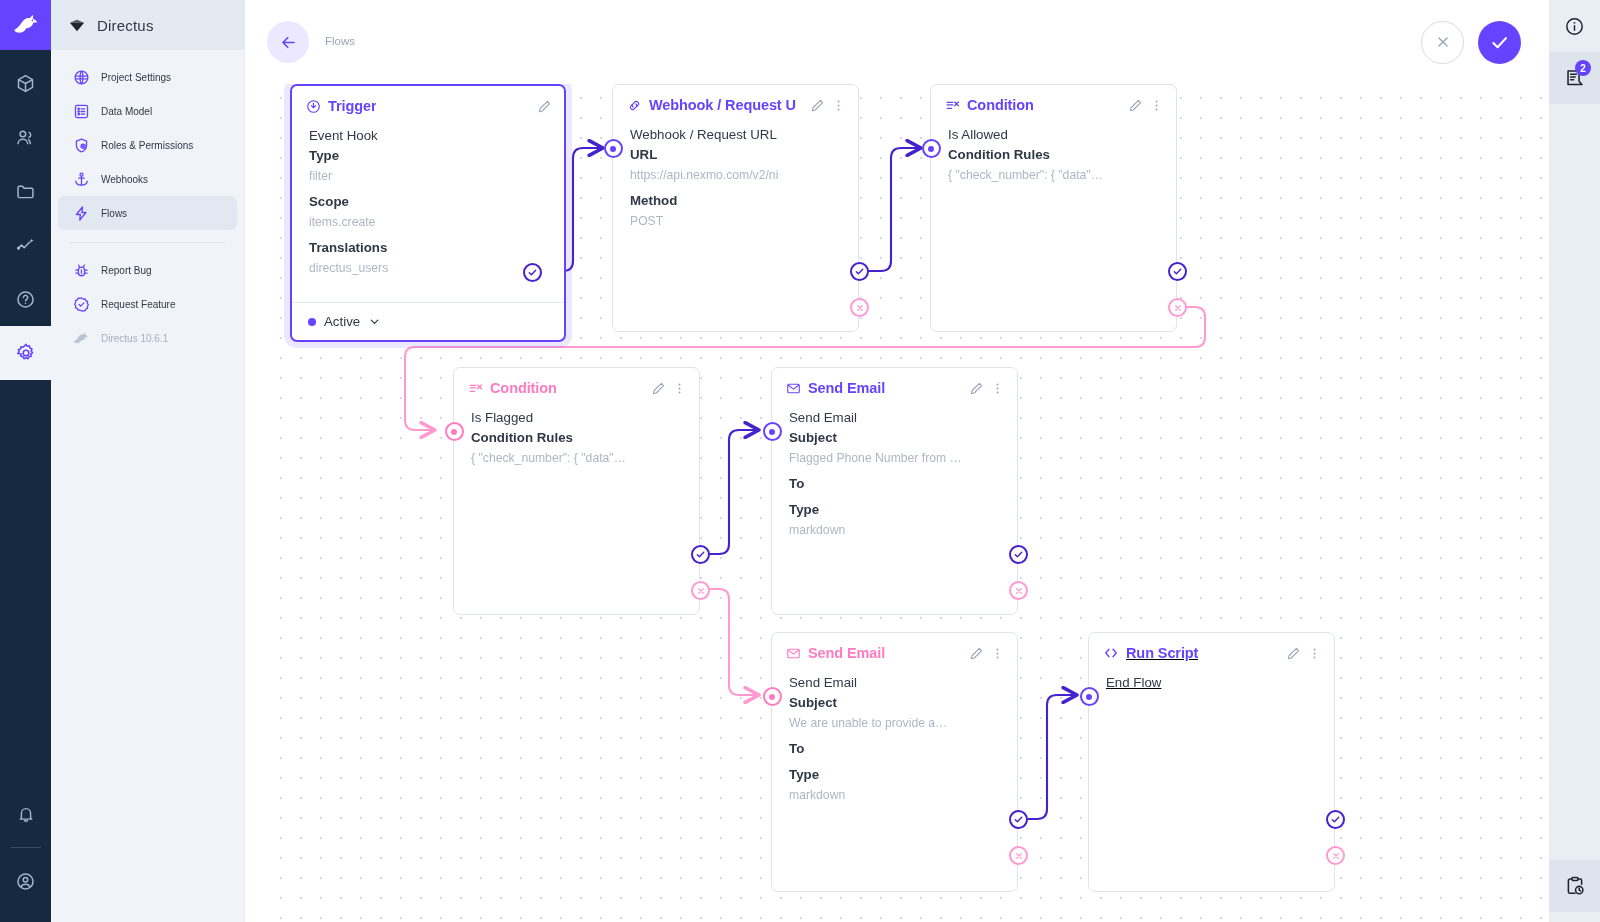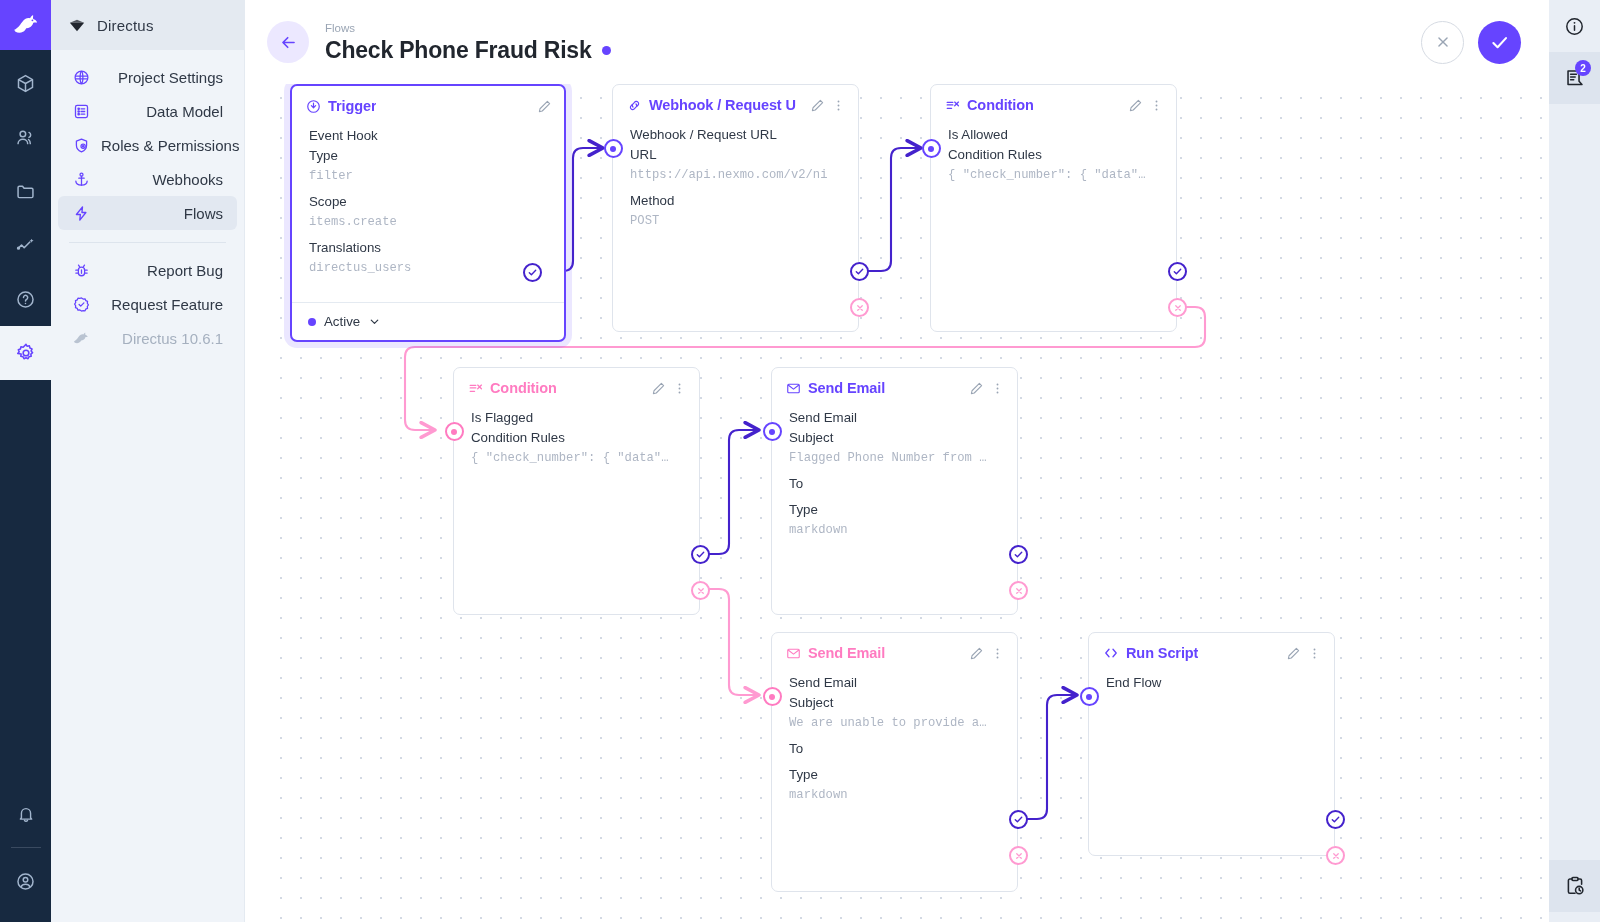--- a/index.html
+++ b/index.html
@@ -41,21 +41,21 @@
   }
   .sb-head {
     height: 50px; display: flex; align-items: center; gap: 11px;
     padding: 0 17px; background: #e4eaf1;
   }
   .sb-head-title { font-size: 15px; color: #2f3846; font-weight: 400; letter-spacing: .2px; }
   .sb-list { padding-top: 10px; }
   .sb-item {
     height: 34px; display: flex; align-items: center; gap: 11px;
     padding: 0 14px; margin: 0 7px; border-radius: 6px;
-    font-size: 15px; color: #2f3846; cursor: pointer; white-space: nowrap; justify-content: space-between;
+    font-size: 10px; color: #2f3846; cursor: pointer; white-space: nowrap;
   }
   .sb-item.sel { background: #e2e8f1; }
   .sb-ico { width: 18px; height: 18px; display: flex; align-items: center; justify-content: center; color: #6644ff; flex: 0 0 18px; }
   .sb-sep { height: 1px; background: #dde4ed; margin: 12px 18px 10px; }
   .sb-item.muted { color: #a5b0bf; cursor: default; }
   .sb-item.muted .sb-ico { color: #b9c3d1; }
 
   
   .main { position: relative; flex: 1; height: 922px; background: #ffffff; overflow: hidden; }
   .topbar {
@@ -106,23 +106,23 @@
     font-size: 14.5px; font-weight: 700; color: #6644ff; letter-spacing: -.1px; white-space: nowrap;
     overflow: hidden; text-overflow: clip;
   }
   .node-title.pink { color: #ff7bc1; }
   .node-ico { color: #6644ff; display: flex; align-items: center; flex: 0 0 auto; }
   .node-ico.pink { color: #ff7bc1; }
   .head-actions { margin-left: auto; display: flex; align-items: center; gap: 6px; color: #9aa5b4; }
   .ico-btn { cursor: pointer; display: flex; align-items: center; justify-content: center; }
   .node-body { padding: 0 14px 12px 17px; }
   .n-label { font-size: 13.3px; color: #2f3846; line-height: 20px; white-space: nowrap; }
-  .n-label.b { font-weight: 400; }
+  .n-label.b { font-weight: 700; }
   .n-val {
-    font-family: Liberation Mono, monospace; font-size: 12.2px; color: #aeb6c4;
+    font-family: Liberation Sans, sans-serif; font-size: 12.2px; color: #aeb6c4;
     line-height: 20px; white-space: nowrap; overflow: hidden;
   }
   .gap6 { height: 6px; }
   .node-foot {
     border-top: 1px solid #e4eaf1; height: 38px; display: flex; align-items: center; gap: 8px;
     padding: 0 16px; margin-top: 2px;
   }
   .foot-dot { width: 8px; height: 8px; border-radius: 50%; background: #6644ff; }
   .foot-txt { font-size: 13.3px; color: #2f3846; }
 
@@ -615,21 +615,21 @@
               <path d="M5 12.4l4.6 4.6L19 7.2"></path>
             </svg>
         </div>
         <div class="handle h-rej" style="left:237px; top:213px;">
           <svg width="10" height="10" viewBox="0 0 24 24" fill="none" stroke="currentColor" stroke-width="3" stroke-linecap="round">
               <path d="M6.6 6.6l10.8 10.8M17.4 6.6L6.6 17.4"></path>
             </svg>
         </div>
       </div>
 
-      <div class="node" style="left:821px; top:548px; width:247px; height:224px;">
+      <div class="node" style="left:821px; top:548px; width:247px; height:260px;text-decoration:underline;">
         <div class="node-head">
           <span class="node-ico">
             <svg width="16" height="16" viewBox="0 0 24 24" fill="none" stroke="currentColor" stroke-width="2" stroke-linecap="round" stroke-linejoin="round">
                 <path d="M9 6.4L4.2 12 9 17.6M15 6.4L19.8 12 15 17.6"></path>
               </svg>
           </span>
           <span class="node-title">Run Script</span>
           <span class="head-actions">
             <span class="ico-btn">
               <svg width="15" height="15" viewBox="0 0 24 24" fill="none" stroke="currentColor" stroke-width="1.7" stroke-linejoin="round">
@@ -664,24 +664,20 @@
     </div>
 
     <div class="topbar">
       <div class="back-btn">
         <svg width="19" height="19" viewBox="0 0 24 24" fill="none" stroke="currentColor" stroke-width="2.1" stroke-linecap="round" stroke-linejoin="round">
             <path d="M19 12H5M11 6l-6 6 6 6"></path>
           </svg>
       </div>
       <div class="title-wrap">
         <div class="crumb">Flows</div>
-        <div class="title-row">
-          <div class="page-title">Check Phone Fraud Risk</div>
-          <div class="dot-status"></div>
-        </div>
       </div>
       <div class="top-actions">
         <div class="btn-round btn-cancel">
           <span style="display:flex">
             <svg width="18" height="18" viewBox="0 0 24 24" fill="none" stroke="currentColor" stroke-width="1.9" stroke-linecap="round">
                 <path d="M6.6 6.6l10.8 10.8M17.4 6.6L6.6 17.4"></path>
               </svg>
           </span>
         </div>
         <div class="btn-round btn-save">

